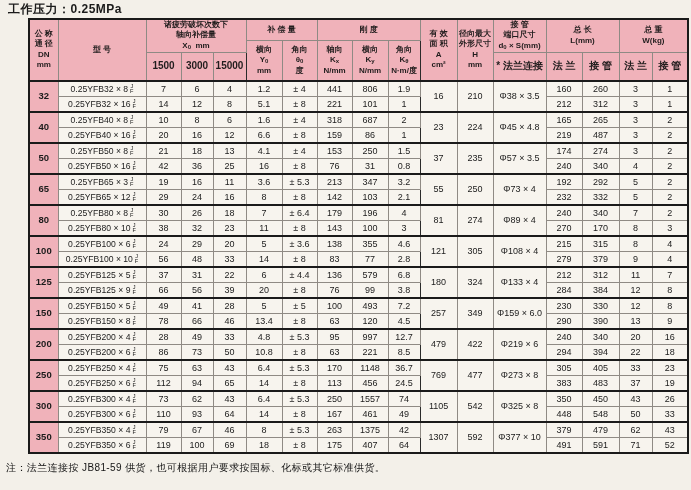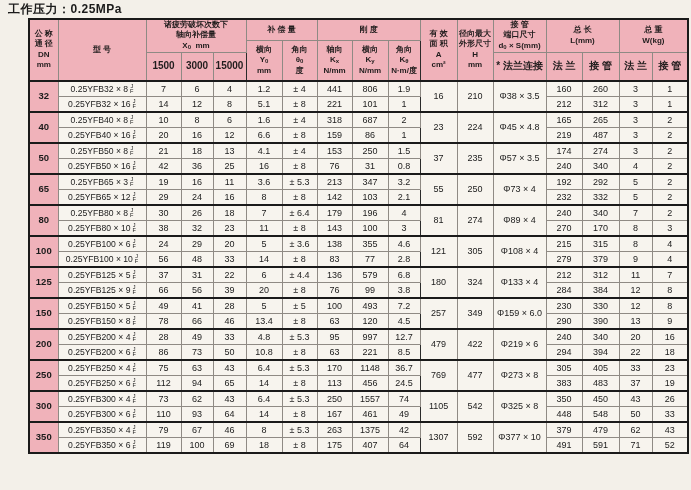--- a/index.html
+++ b/index.html
@@ -612,14 +612,15 @@
           <td>407</td>
           <td>64</td>
           <td class="bl">491</td>
           <td>591</td>
           <td class="bl">71</td>
           <td>52</td>
         </tr>
       </tbody>
   </table>
 
+  <div class="note">注：法兰连接按 JB81-59 供货，也可根据用户要求按国标、化标或其它标准供货。</div>
 
 </div>
 
 </body></html>

